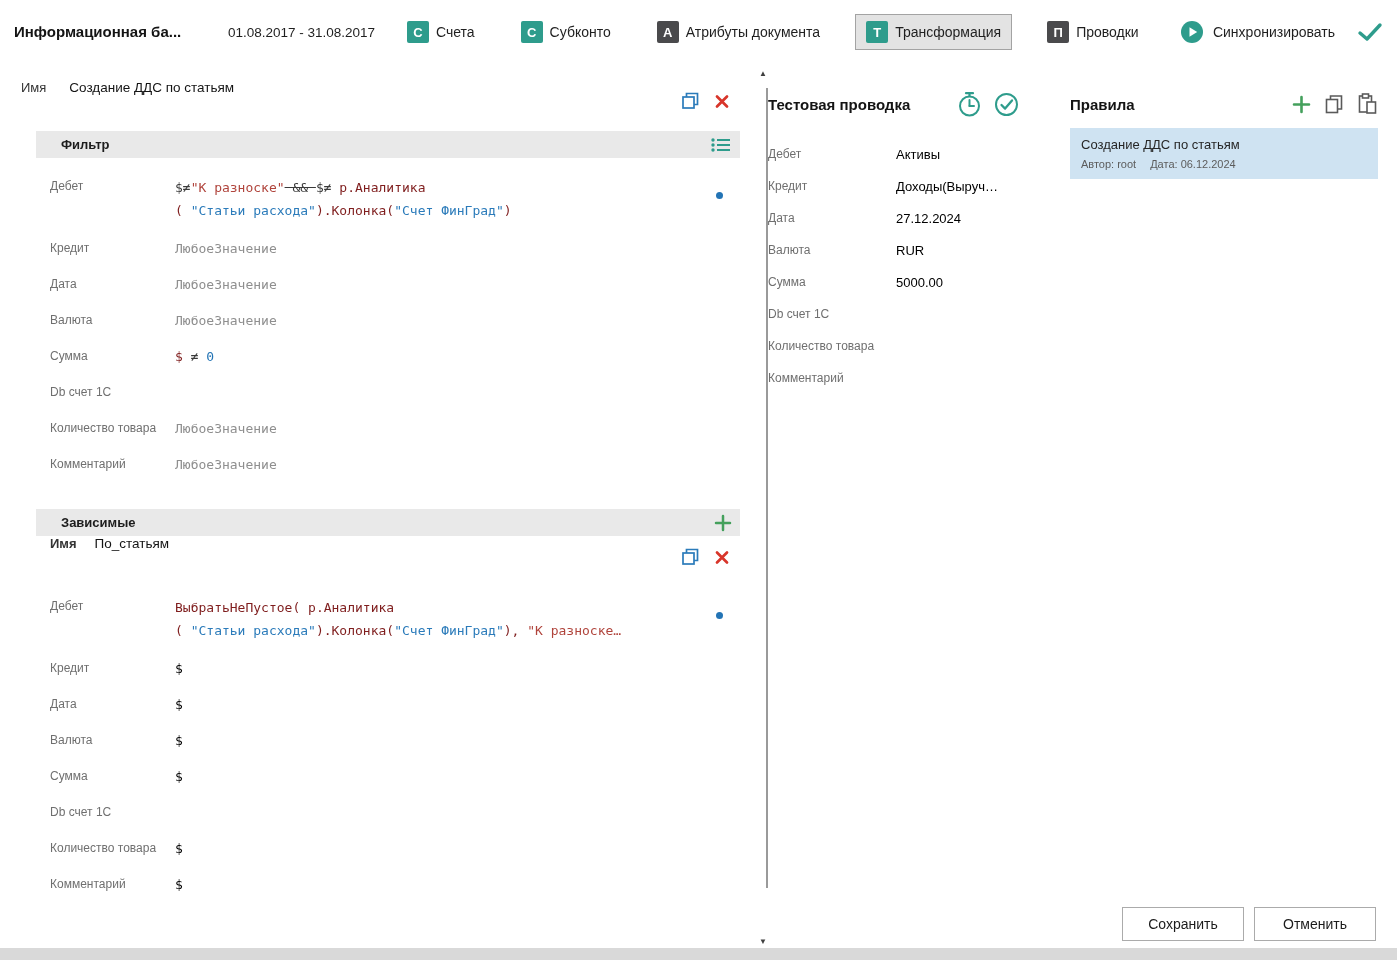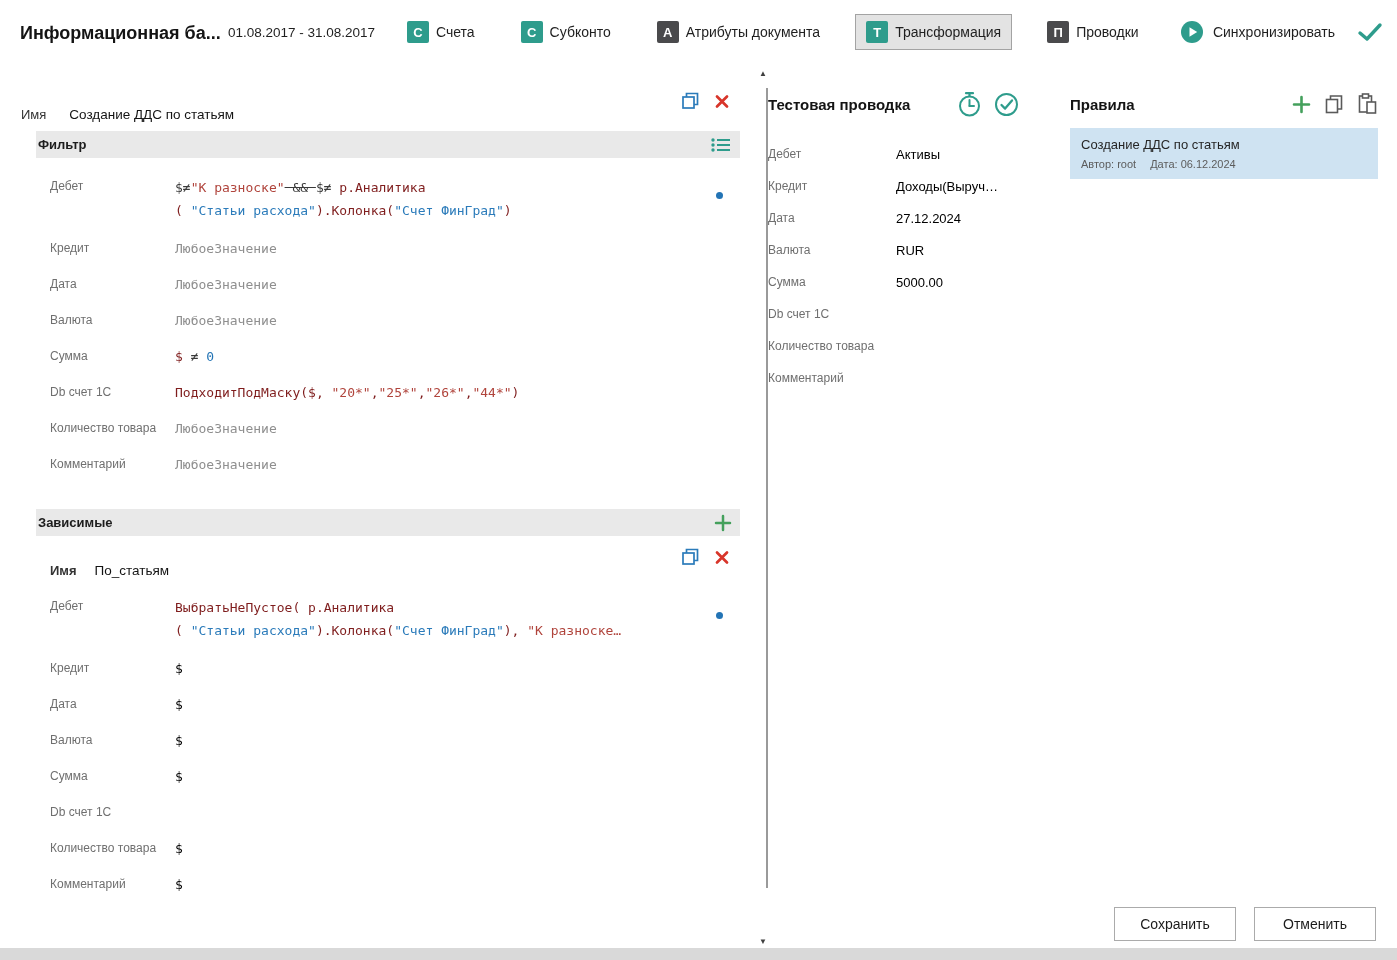--- a/index.html
+++ b/index.html
@@ -5,39 +5,39 @@
   * { margin:0; padding:0; box-sizing:border-box; }
   html,body { width:1397px; height:960px; }
   body {
     position:relative; overflow:hidden; background:#fff;
     font-family:"Liberation Sans", sans-serif; color:#2a2a2a;
   }
   .mono { font-family:"DejaVu Sans Mono", monospace; }
 
   
   .topbar { position:absolute; left:0; top:0; width:100%; height:64px; background:#fff; }
-  .app-title { position:absolute; left:20px; top:23px; font-size:18px; font-weight:bold; color:#141414; }
+  .app-title { position:absolute; left:14px; top:23px; font-size:15px; font-weight:bold; color:#141414; }
   .date-range { position:absolute; left:228px; top:25px; font-size:13.5px; color:#1f1f1f; }
   .tabs { position:absolute; left:396px; top:0; height:64px; display:flex; align-items:center; gap:24px; }
   .tab { display:flex; align-items:center; gap:7px; font-size:14px; color:#1f1f1f; padding:6px 10px; border:1px solid transparent; white-space:nowrap; }
   .tab.active { background:#e3e3e3; border-color:#a3a3a3; }
   .tab-icon { width:22px; height:22px; border-radius:2px; color:#fff; font-size:13px; font-weight:bold;
               display:flex; align-items:center; justify-content:center; flex:none; }
   .sync { position:absolute; right:62px; top:0; height:64px; display:flex; align-items:center; gap:9px; font-size:14px; color:#1f1f1f; }
   .header-check { position:absolute; right:14px; top:22px; }
 
   
   .left-panel { position:absolute; left:18px; top:80px; width:722px; }
-  .name-row { height:42px; display:flex; align-items:flex-end; padding-left:3px; position:relative; }
+  .name-row { height:42px; display:flex; align-items:flex-start; padding-left:3px; position:relative; }
   .name-row .name-label { font-size:13px; color:#333; margin-right:23px; }
   .name-row .name-value { font-size:13.5px; color:#141414; }
   .row-icons { position:absolute; right:10px; top:50%; transform:translateY(-50%); display:flex; gap:13px; align-items:center; }
   .row-icons span { display:flex; align-items:center; }
   .section-bar { margin-left:18px; height:27px; background:#e9e9e9; display:flex; align-items:center;
-                 padding:0 2px; font-size:13px; font-weight:bold; color:#1d1d1d; position:relative; }
+                 padding:0 25px; font-size:13px; font-weight:bold; color:#1d1d1d; position:relative; }
   .section-bar .bar-icon { position:absolute; right:8px; top:50%; transform:translateY(-50%); display:flex; }
   .filter-bar { margin-top:9px; }
   .dep-bar { margin-top:27px; }
   .dep-name-row { padding-left:32px; }
   .dep-name-row .name-label { font-weight:bold; margin-right:18px; }
 
   .rows { padding-top:12px; }
   .frow { display:flex; min-height:36px; align-items:center; position:relative; }
   .frow.code { min-height:60px; align-items:flex-start; padding-top:6px; }
   .flabel { width:157px; padding-left:32px; flex:none; font-size:12px; color:#6f6f6f; }
@@ -75,21 +75,21 @@
   
   .rules-panel { position:absolute; left:1070px; top:88px; width:308px; }
   .rules-icons { margin-left:auto; display:flex; gap:13px; align-items:center; }
   .rules-list { margin-top:8px; }
   .rule-item { padding:9px 11px; }
   .rule-item.selected { background:#cfe3f2; }
   .rule-item-title { font-size:13px; color:#262626; }
   .rule-item-meta { margin-top:6px; font-size:11px; color:#5c5c5c; display:flex; gap:14px; }
 
   
-  .footer-buttons { position:absolute; right:21px; bottom:19px; display:flex; gap:18px; }
+  .footer-buttons { position:absolute; right:21px; bottom:19px; display:flex; gap:10px; }
   .btn { width:122px; height:34px; background:#fff; border:1px solid #ababab; font-size:14px;
          color:#1b1b1b; font-family:"Liberation Sans", sans-serif; cursor:pointer; }
   .bottom-strip { position:absolute; left:0; bottom:0; width:100%; height:12px; background:#d9d9d9; }
 
   svg { display:block; }
 </style>
 </head>
 <body>
 
 <header class="topbar">
@@ -189,23 +189,20 @@
         <div class="fvalue mono"><span class="muted-val">ЛюбоеЗначение</span></div>
       </div>
       <div class="frow">
         <div class="flabel">Сумма</div>
         <div class="fvalue mono">
           <div class="code-line"><span class="s-plain">$ </span><span class="s-op">≠ </span><span class="s-num">0</span></div>
         </div>
       </div>
       <div class="frow">
         <div class="flabel">Db счет 1С</div>
-        <div class="fvalue mono">
-          <div class="code-line"><span class="s-plain">ПодходитПодМаску($, </span><span class="s-str">"20*"</span><span class="s-plain">,</span><span class="s-str">"25*"</span><span class="s-plain">,</span><span class="s-str">"26*"</span><span class="s-plain">,</span><span class="s-str">"44*"</span><span class="s-plain">)</span></div>
-        </div>
       </div>
       <div class="frow">
         <div class="flabel">Количество товара</div>
         <div class="fvalue mono"><span class="muted-val">ЛюбоеЗначение</span></div>
       </div>
       <div class="frow">
         <div class="flabel">Комментарий</div>
         <div class="fvalue mono"><span class="muted-val">ЛюбоеЗначение</span></div>
       </div>
     </div>

